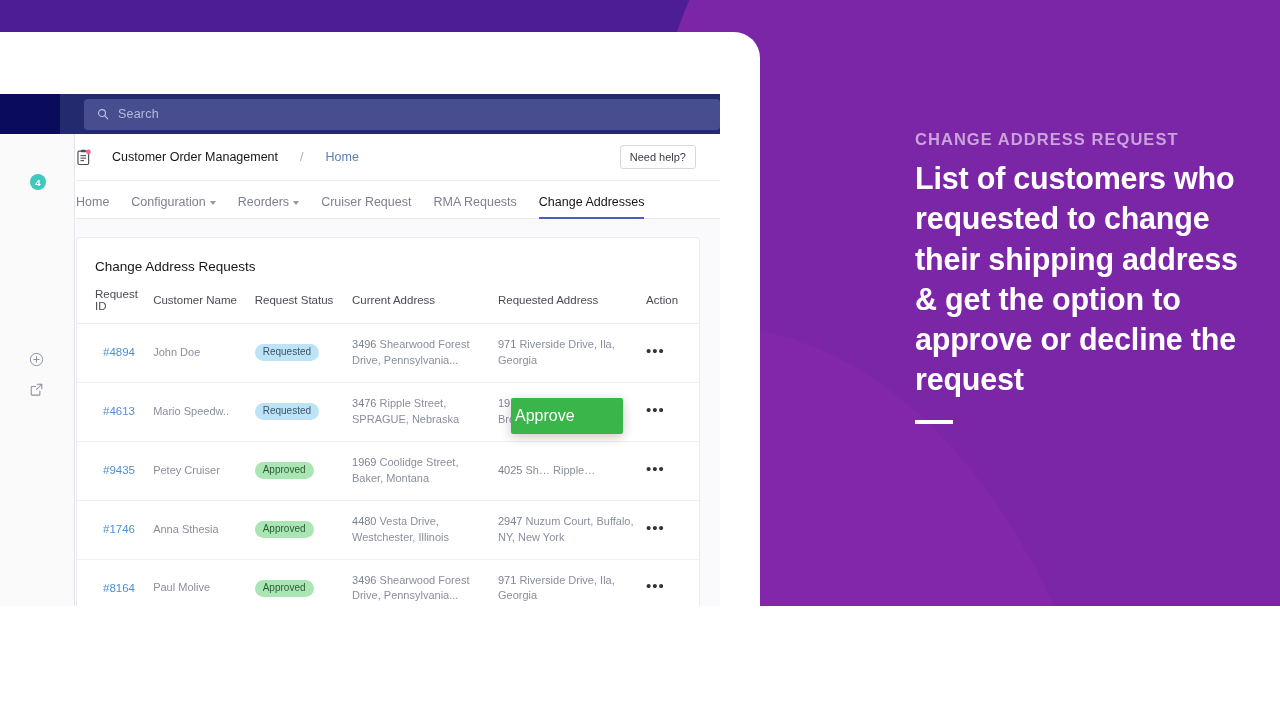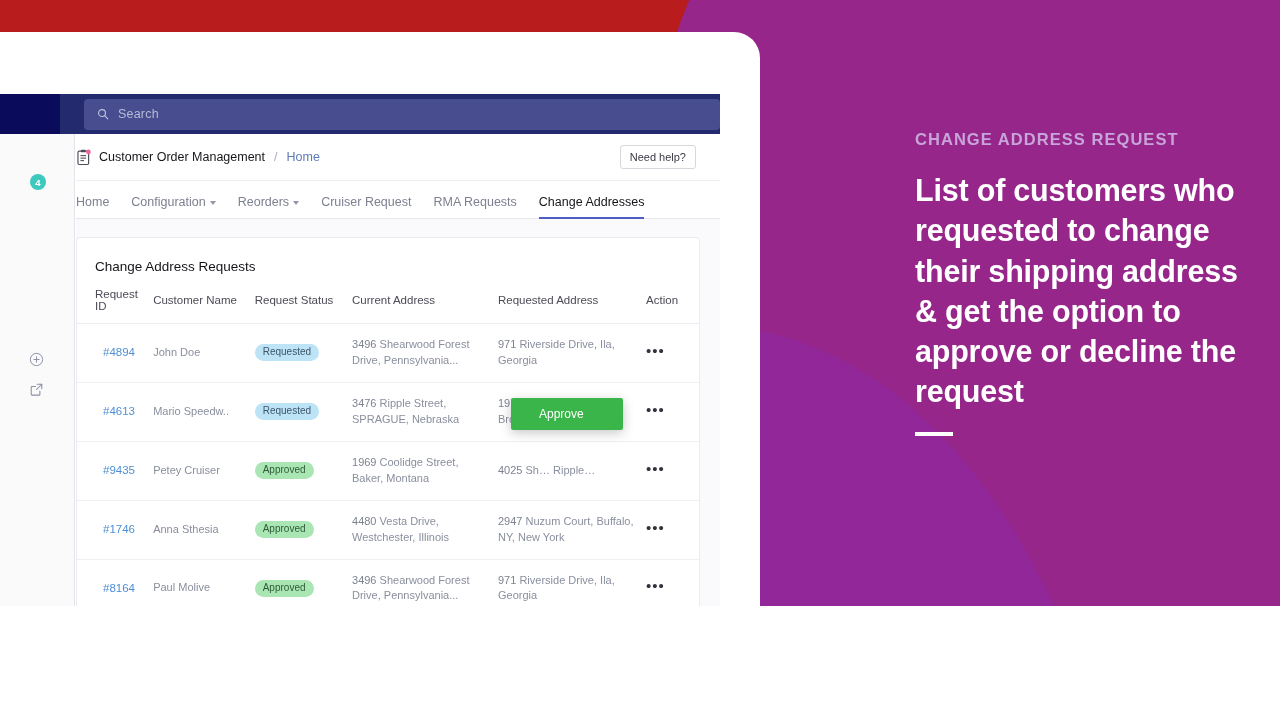--- a/index.html
+++ b/index.html
@@ -5,21 +5,21 @@
   * { box-sizing: border-box; margin: 0; padding: 0; }
   html, body {
     width: 1280px; height: 720px;
     font-family: "Liberation Sans", sans-serif;
     overflow: hidden;
   }
 
   #stage {
     position: relative;
     width: 1280px; height: 606px;
-    background: #b91c1c;
+    background: #4c1d95;
     overflow: hidden;
   }
 
   
   .bg-curve-a {
     position: absolute;
     right: -260px; top: -300px;
     width: 900px; height: 1100px;
     border-radius: 50%;
     background: #8b2aae;
@@ -137,21 +137,21 @@
   }
 
   
   .crumb-row {
     height: 47px;
     display: flex; align-items: center;
     padding: 0 24px 0 0;
     border-bottom: 1px solid #ececf0;
     background: #fff;
   }
-  .crumb-left { display: flex; align-items: center; gap: 7px; }
+  .crumb-left { display: flex; align-items: center; gap: 20px; }
   .crumb-icon { position: relative; width: 16px; height: 17px; }
   .crumb-title { font-size: 12.5px; color: #16161a; }
   .crumb-sep { font-size: 12.5px; color: #a8adc0; margin: 0 2px; }
   .crumb-link { font-size: 12.5px; color: #5c7cb8; cursor: pointer; }
   .need-help {
     margin-left: auto;
     font-size: 11px; color: #3a3a46;
     background: #fff;
     border: 1px solid #d7d7de;
     border-radius: 3px;
@@ -267,22 +267,22 @@
     position: absolute;
     left: 434px; top: 160px;
     width: 112px;
     background: #fff;
     box-shadow: 0 3px 12px rgba(0,0,0,.22);
     border-radius: 2px;
     overflow: hidden;
     z-index: 40;
   }
   .ctx-item {
-    font-size: 12px;
-    padding: 9px 28px;
+    font-size: 16px;
+    padding: 9px 4px;
     cursor: pointer;
   }
   .ctx-item.approve { background: #3ab54a; color: #ffffff; }
   .ctx-item.decline { background: #ffffff; color: #f4473d; padding-bottom: 14px; }
 
   
   .card-fade {
     position: absolute;
     left: 0; right: 0; bottom: 0; height: 26px;
     background: linear-gradient(to bottom, rgba(255,255,255,0), #ffffff 72%);
@@ -293,21 +293,21 @@
   .panel {
     position: absolute;
     left: 915px; top: 130px;
     width: 340px;
   }
   .panel-eyebrow {
     color: #c9a4da;
     font-size: 16.5px;
     font-weight: bold;
     letter-spacing: 1.05px;
-    margin-bottom: 21px;
+    margin-bottom: 9px;
   }
   .panel-head {
     color: #ffffff;
     font-size: 30.5px;
     font-weight: bold;
     line-height: 1.32;
     letter-spacing: -0.2px;
   }
   .panel-rule {
     margin-top: 20px;

